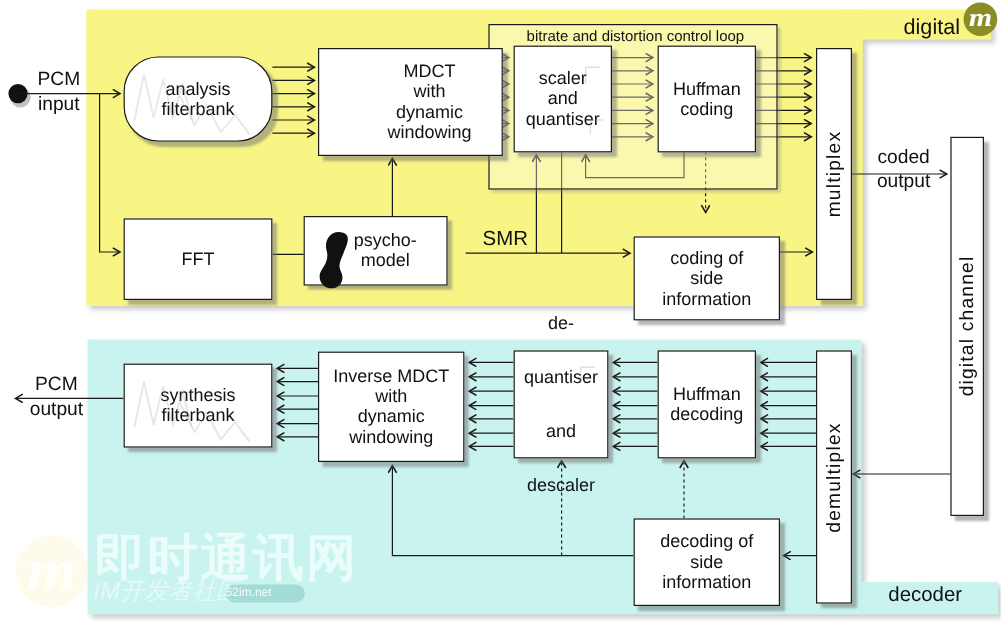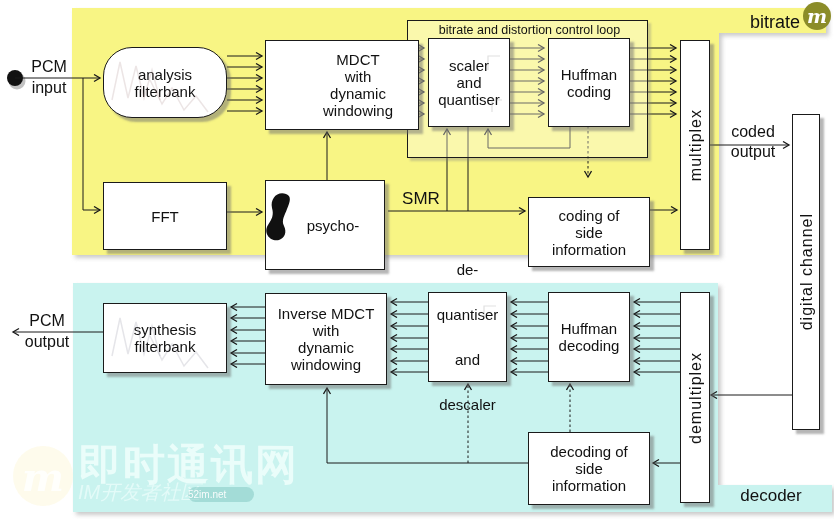--- a/index.html
+++ b/index.html
@@ -166,22 +166,23 @@
   </div>
   <div class="box" style="left:265px;top:40px;width:120px;height:88px;padding-left:32px;">
     <span>MDCT</span>
     <span>with</span>
     <span>dynamic</span>
     <span>windowing</span>
   </div>
   <div class="box" style="left:103px;top:182px;width:122px;height:66px;">
     <span>FFT</span>
   </div>
-  <div class="box" style="left:265px;top:180px;width:120px;height:90px;padding-left:16px;box-sizing:border-box;">
+  <div class="box" style="left:253px;top:180px;width:120px;height:58px;padding-left:16px;box-sizing:border-box;">
     <span>psycho-</span>
+    <span>model</span>
   </div>
 
   <div class="container-box" style="left:407px;top:20px;width:239px;height:136px;">
     <div class="loop-label">bitrate and distortion control loop</div>
   </div>
 
   <div class="box" style="left:428px;top:38px;width:80px;height:87px;">
     <span>scaler</span>
     <span>and</span>
     <span>quantiser</span>
@@ -253,18 +254,18 @@
   </div>
   <div class="lbl" style="left:14px;top:310px;width:66px;font-size:16px;line-height:21px;">
     <span>PCM</span>
     <span>output</span>
   </div>
   <div class="lbl" style="left:398px;top:189px;width:46px;font-size:17px;">SMR</div>
   <div class="lbl" style="left:722px;top:122px;width:62px;font-size:16px;line-height:20px;">
     <span>coded</span>
     <span>output</span>
   </div>
-  <div class="lbl" style="left:722px;top:12px;width:78px;font-size:18px;text-align:right;">bitrate</div>
+  <div class="lbl" style="left:722px;top:12px;width:78px;font-size:18px;text-align:right;">digital</div>
   <div class="lbl" style="left:734px;top:486px;width:74px;font-size:17px;">decoder</div>
 
   <div class="corner-logo">m</div>
 
 </div>
 
 </body></html>

